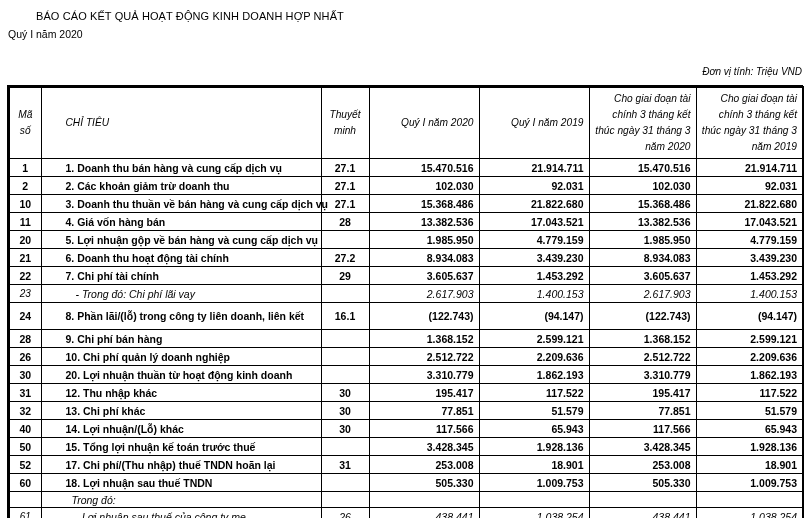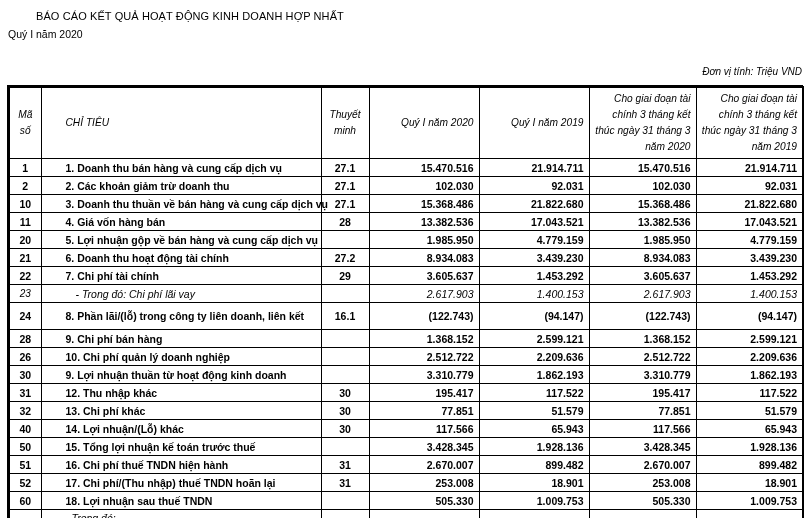--- a/index.html
+++ b/index.html
@@ -198,21 +198,21 @@
             <td class="code">26</td>
             <td class="item">10. Chi phí quản lý doanh nghiệp</td>
             <td class="note"></td>
             <td class="num">2.512.722</td>
             <td class="num">2.209.636</td>
             <td class="num">2.512.722</td>
             <td class="num">2.209.636</td>
           </tr>
           <tr>
             <td class="code">30</td>
-            <td class="item">9. Lợi nhuận thuần từ hoạt động kinh doanh</td>
+            <td class="item">20. Lợi nhuận thuần từ hoạt động kinh doanh</td>
             <td class="note"></td>
             <td class="num">3.310.779</td>
             <td class="num">1.862.193</td>
             <td class="num">3.310.779</td>
             <td class="num">1.862.193</td>
           </tr>
           <tr>
             <td class="code">31</td>
             <td class="item">12. Thu nhập khác</td>
             <td class="note">30</td>
@@ -242,29 +242,20 @@
           <tr>
             <td class="code">50</td>
             <td class="item">15. Tổng lợi nhuận kế toán trước thuế</td>
             <td class="note"></td>
             <td class="num">3.428.345</td>
             <td class="num">1.928.136</td>
             <td class="num">3.428.345</td>
             <td class="num">1.928.136</td>
           </tr>
           <tr>
-            <td class="code">51</td>
-            <td class="item">16. Chi phí thuế TNDN hiện hành</td>
-            <td class="note">31</td>
-            <td class="num">2.670.007</td>
-            <td class="num">899.482</td>
-            <td class="num">2.670.007</td>
-            <td class="num">899.482</td>
-          </tr>
-          <tr>
             <td class="code">52</td>
             <td class="item">17. Chi phí/(Thu nhập) thuế TNDN hoãn lại</td>
             <td class="note">31</td>
             <td class="num">253.008</td>
             <td class="num">18.901</td>
             <td class="num">253.008</td>
             <td class="num">18.901</td>
           </tr>
           <tr>
             <td class="code">60</td>

